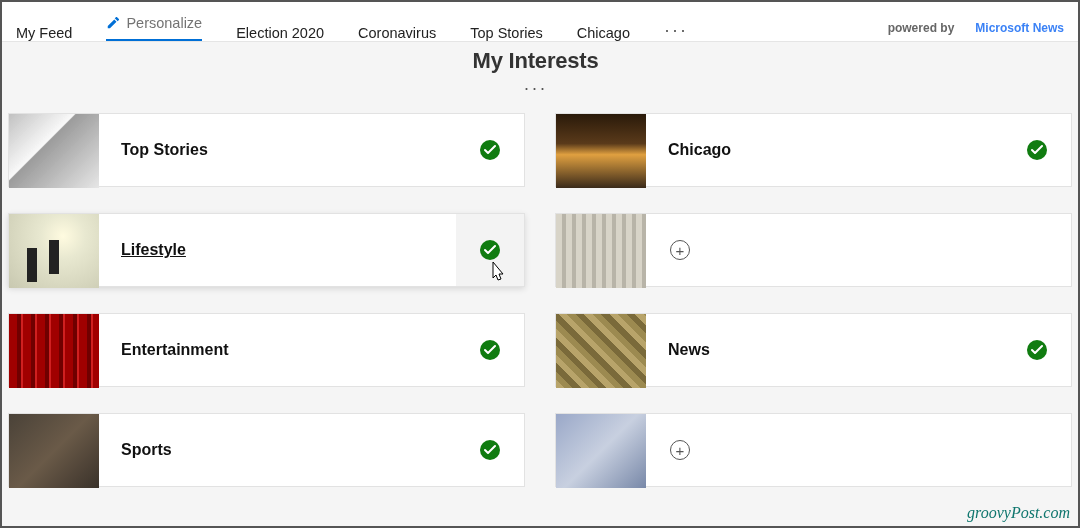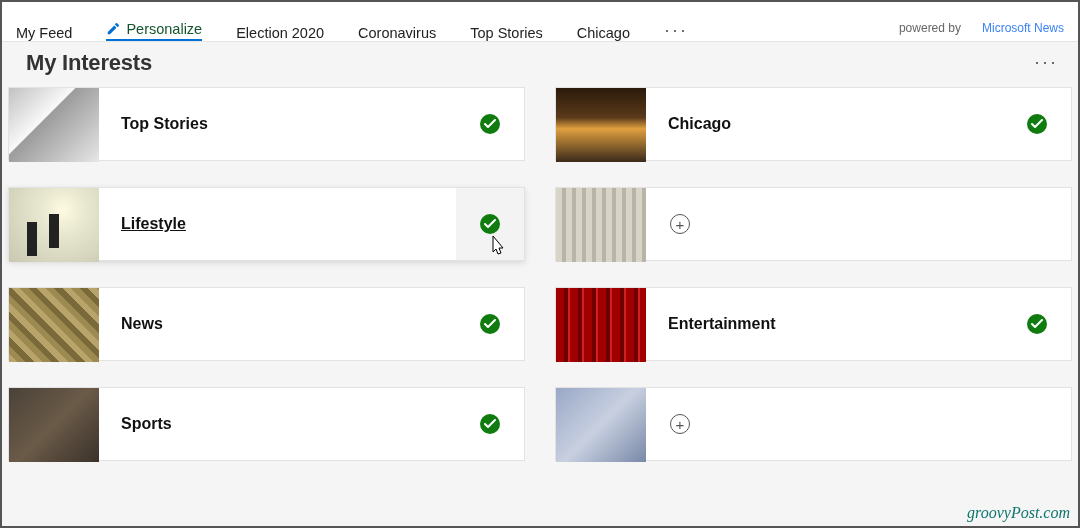--- a/index.html
+++ b/index.html
@@ -1,25 +1,25 @@
 <!DOCTYPE html>
 <html><head>
 <meta charset="utf-8">
 <style>
   * { box-sizing: border-box; margin: 0; padding: 0; }
   html, body { width: 1080px; height: 528px; font-family: "Segoe UI", Arial, sans-serif; background: #f5f5f5; color: #111; }
   .frame { width: 1080px; height: 528px; border: 2px solid #555; background: #f5f5f5; position: relative; overflow: hidden; }
   .tabbar { height: 40px; background: #fff; border-bottom: 1px solid #e5e5e5; display: flex; align-items: flex-end; padding: 0 14px; gap: 34px; position: relative; }
   .tab { font-size: 14.5px; color: #222; cursor: pointer; display: inline-flex; align-items: center; gap: 6px; }
-  .tab.active { color: #14532d; border-bottom: 2px solid #006fd6; padding-bottom: 2px; }
+  .tab.active { color: #737373; border-bottom: 2px solid #006fd6; padding-bottom: 8px; }
   .tab .pencil { width: 14px; height: 14px; display: inline-block; }
   .more-dots { font-size: 18px; letter-spacing: 2px; color: #555; cursor: pointer; }
-  .powered { position: absolute; right: 14px; top: 0; height: 52px; display: flex; align-items: center; font-size: 12px; color: #666; }
+  .powered { position: absolute; right: 14px; top: 0; height: 52px; display: flex; align-items: center; font-size: 12px; color: #666; font-weight: bold; }
   .powered .brand { font-size: 12px; color: #3b82f6; margin-left: 21px; }
-  .page-header { display: flex; align-items: center; justify-content: space-between; padding: 6px 14px 10px 24px; }
+  .page-header { display: flex; align-items: center; justify-content: space-between; padding: 6px 14px 10px 5px; flex-direction: column; }
   .page-title { font-size: 22px; font-weight: 600; color: #333; letter-spacing: -0.2px; }
   .header-more { font-size: 18px; color: #555; letter-spacing: 2px; cursor: pointer; padding: 4px 6px; }
 
   .cards { padding: 0 6px 10px 6px; display: grid; grid-template-columns: 1fr 1fr; column-gap: 30px; row-gap: 26px; }
   .card { display: flex; align-items: stretch; background: #fff; border: 1px solid #e2e2e2; height: 74px; position: relative; }
   .thumb { width: 90px; height: 74px; flex: 0 0 90px; }
   .card-body { flex: 1; display: flex; align-items: center; padding-left: 22px; font-size: 16px; font-weight: 600; color: #111; }
   .action { width: 68px; display: flex; align-items: center; justify-content: center; }
   .action.hover { background: #f3f3f3; }
   .card.hover { box-shadow: 0 2px 6px rgba(0,0,0,0.12); text-decoration: underline; }
@@ -111,33 +111,33 @@
             <path d="M6 2v16l3-3 2 5 3-1-2-5h4z" fill="#fff" stroke="#000" stroke-width="1"></path>
           </svg></div>
       </div>
       <div class="card">
         <div class="thumb th-politics"></div>
         <div class="action">
           <div class="plus">+</div>
         </div>
       </div>
       <div class="card">
-        <div class="thumb th-news"></div>
-        <div class="card-body">News</div>
+        <div class="thumb th-entertainment"></div>
+        <div class="card-body">Entertainment</div>
         <div class="action">
           <div class="check">
             <svg viewBox="0 0 12 12">
               <path d="M1 6l3 3 7-7" stroke="#fff" stroke-width="2" fill="none" stroke-linecap="round" stroke-linejoin="round"></path>
             </svg>
           </div>
         </div>
       </div>
       <div class="card">
-        <div class="thumb th-entertainment"></div>
-        <div class="card-body">Entertainment</div>
+        <div class="thumb th-news"></div>
+        <div class="card-body">News</div>
         <div class="action">
           <div class="check">
             <svg viewBox="0 0 12 12">
               <path d="M1 6l3 3 7-7" stroke="#fff" stroke-width="2" fill="none" stroke-linecap="round" stroke-linejoin="round"></path>
             </svg>
           </div>
         </div>
       </div>
       <div class="card">
         <div class="thumb th-sports"></div>

